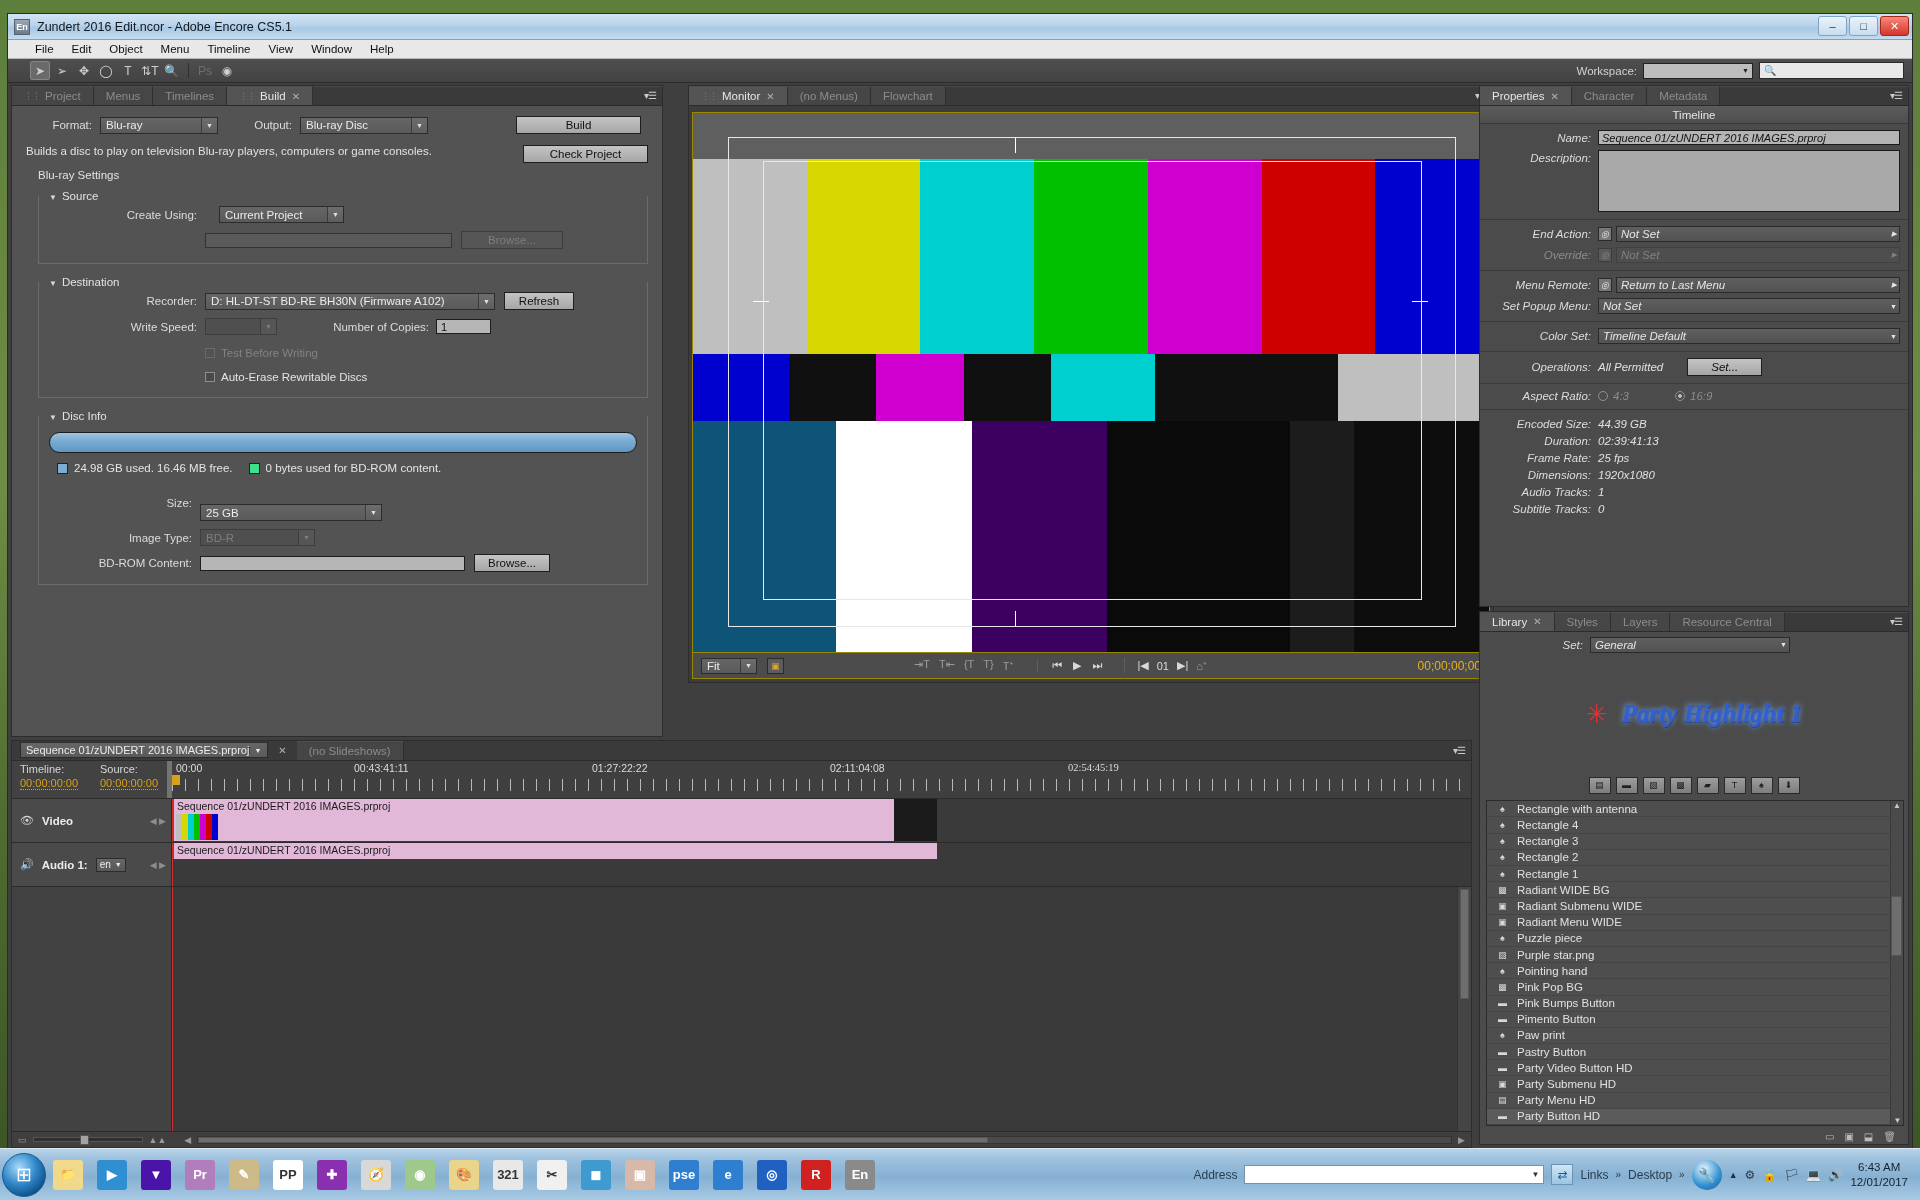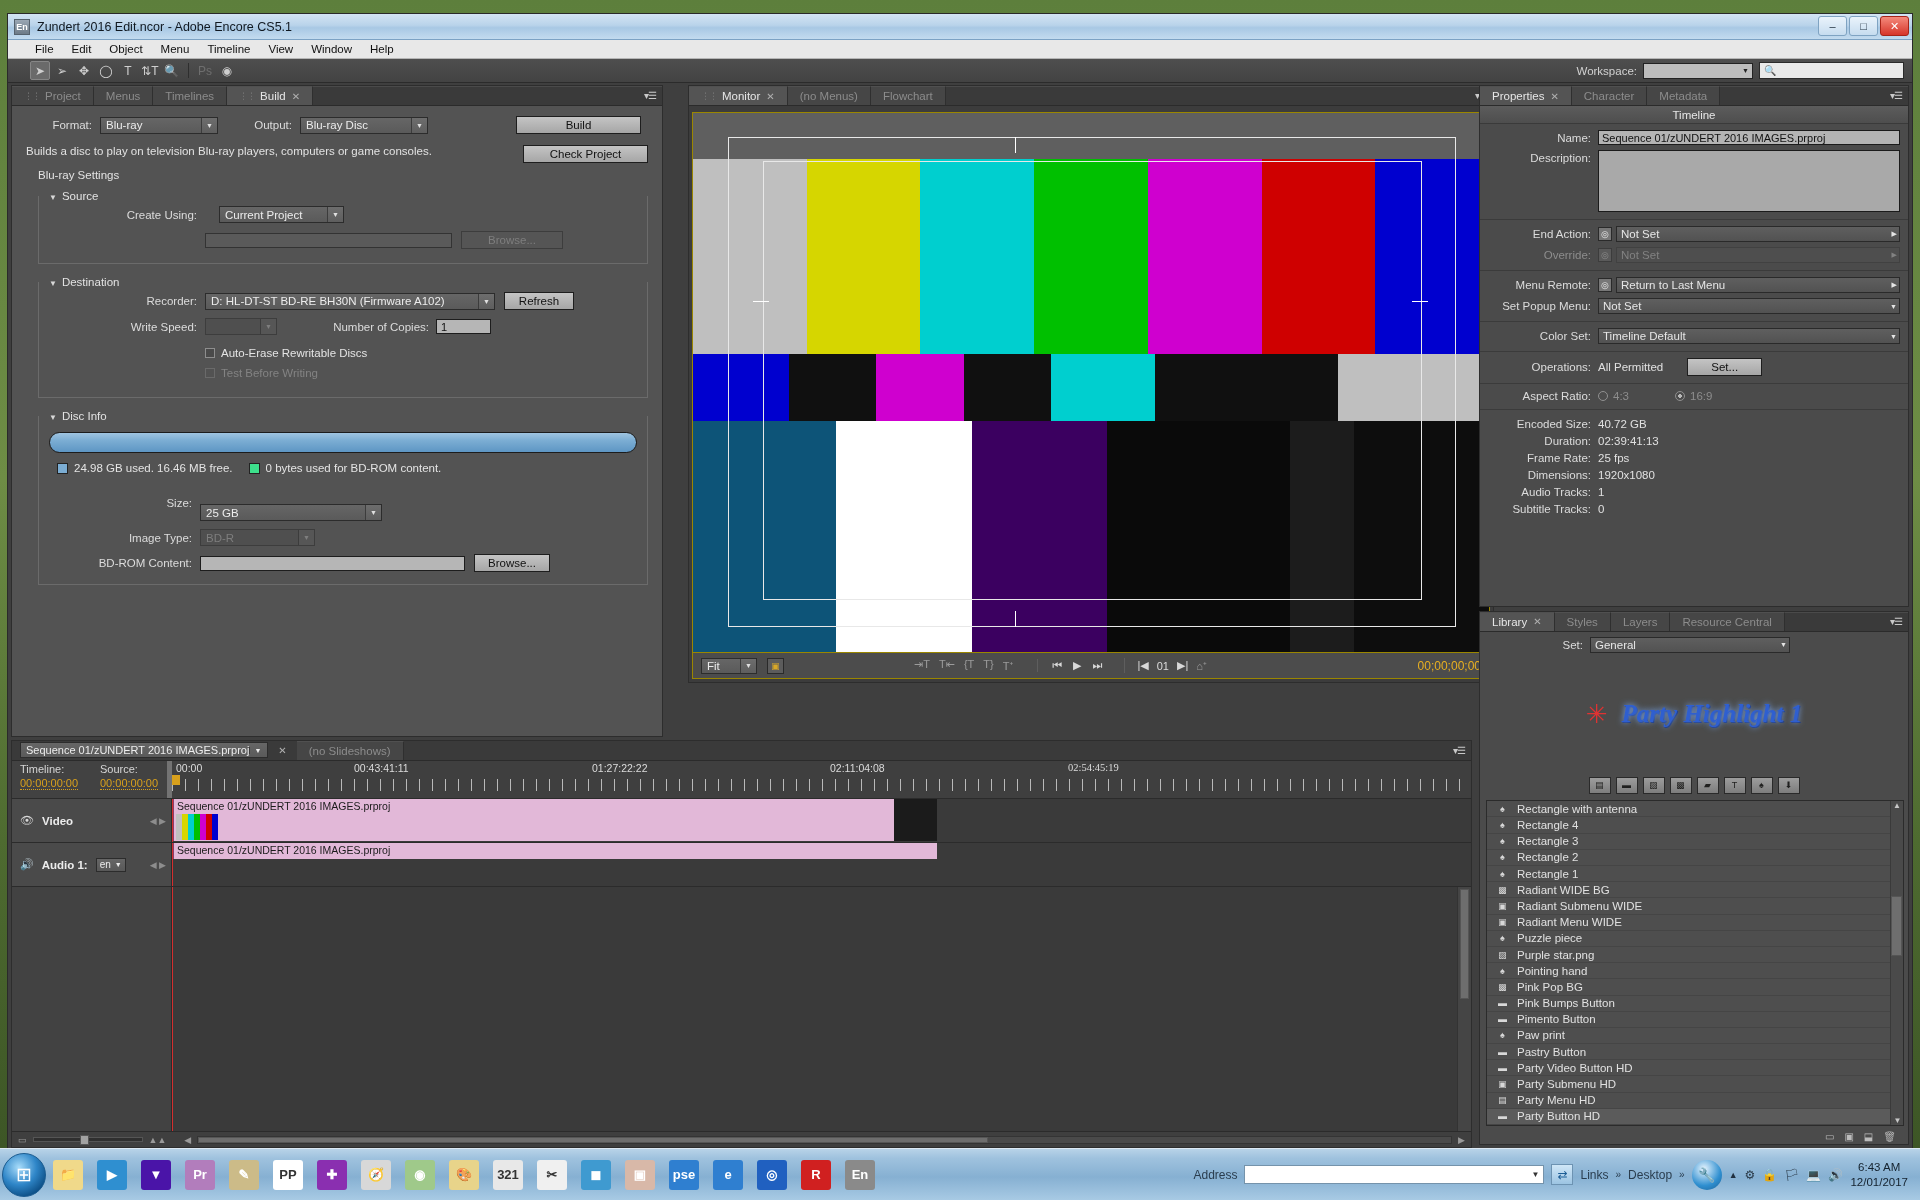--- a/index.html
+++ b/index.html
@@ -143,21 +143,21 @@
     font-size:10.5px; color:#1b1b1b; }
   .ruler { position:relative; flex:1; background:#3f3f3f;}
   .ticks { position:absolute; left:0; right:0; top:18px; height:12px;
     background:repeating-linear-gradient(to right,#b9b9b9 0 1px, transparent 1px 13px);}
   .cti { position:absolute; top:0; bottom:0; width:1px; background:#d32f2f; z-index:5;}
 
   
   .props { background:#4b4b4b; padding:0 0 6px 0; font-size:11.5px; color:#dcdcdc;}
   .phead { background:linear-gradient(#5c5c5c,#4e4e4e); height:18px; text-align:center;
     font-size:11.5px; color:#e6e6e6; line-height:18px; border-bottom:1px solid #3a3a3a;}
-  .prow { display:flex; align-items:center; padding:2.5px 8px 2.5px 0;}
+  .prow { display:flex; align-items:center; padding:2.5px 8px 2.5px 0;font-style:italic;}
   .plab { width:118px; text-align:right; padding-right:7px; color:#dcdcdc; font-size:11.5px;}
   .plab.dis { color:#8d8d8d;}
   .pval { flex:1; }
   .pinput { height:15px; background:#b4b4b4; border:1px solid #1b1b1b; font-size:11px;
     color:#111; padding-left:3px; display:flex; align-items:center; }
   .ptextarea { height:62px; background:#a9a9a9; border:1px solid #1b1b1b;}
   .psel { height:16px; background:linear-gradient(#5f5f5f,#525252); border:1px solid #2a2a2a;
     display:flex; align-items:center; padding-left:4px; font-size:11.5px; color:#e6e6e6;
     position:relative;}
   .psel .pa { position:absolute; right:2px; font-size:7px; }
@@ -339,27 +339,27 @@
             </div>
             <div class="row" style="margin-bottom:8px;">
               <div class="lab" style="width:150px;">Write Speed:</div>
               <div class="combo dis" style="width:72px;margin-left:8px;">
                 <span></span>
                 <span class="arrowbox">▼</span>
               </div>
               <div class="lab" style="width:138px;margin-left:14px;">Number of Copies:</div>
               <div class="txtfield light" style="width:55px;margin-left:7px;font-size:11px;color:#111;display:flex;align-items:center;padding-left:4px;">1</div>
             </div>
+            <div class="row" style="margin-bottom:6px;">
+              <div style="width:150px;"></div>
+              <div style="margin-left:8px;"><span class="chk dis"></span><span class="chklabel dis">Test Before Writing</span></div>
+            </div>
             <div class="row" style="margin-bottom:2px;">
               <div style="width:150px;"></div>
               <div style="margin-left:8px;"><span class="chk"></span><span class="chklabel">Auto-Erase Rewritable Discs</span></div>
-            </div>
-            <div class="row" style="margin-bottom:6px;">
-              <div style="width:150px;"></div>
-              <div style="margin-left:8px;"><span class="chk dis"></span><span class="chklabel dis">Test Before Writing</span></div>
             </div>
           </fieldset>
 
           <fieldset class="grp" style="margin-bottom:2px;">
             <legend><span class="tri">▼</span><span>Disc Info</span></legend>
             <div class="discbar" style="margin:6px 2px 9px 2px;"></div>
             <div class="row" style="margin-bottom:10px;padding-left:10px;">
               <span class="swatch" style="background:#7badd3;"></span>
               <span style="font-size:11.5px;color:#e4e4e4;">24.98 GB used.  16.46 MB free.</span>
               <span class="swatch" style="background:#3de08c;margin-left:16px;"></span>
@@ -682,21 +682,21 @@
             <div class="pval" style="display:flex;align-items:center;gap:46px;">
               <span style="color:#8d8d8d;"><span class="radio"></span><span>4:3</span></span>
               <span style="color:#8d8d8d;"><span class="radio on"></span><span>16:9</span></span>
             </div>
           </div>
 
           <div class="pdiv"></div>
 
           <div class="prow" style="padding-top:4px;">
               <div class="plab">Encoded Size:</div>
-              <div class="pval pstatic">40.72 GB</div>
+              <div class="pval pstatic">44.39 GB</div>
             </div>
           <div class="prow">
               <div class="plab">Duration:</div>
               <div class="pval pstatic">02:39:41:13</div>
             </div>
           <div class="prow">
               <div class="plab">Frame Rate:</div>
               <div class="pval pstatic">25 fps</div>
             </div>
           <div class="prow">

